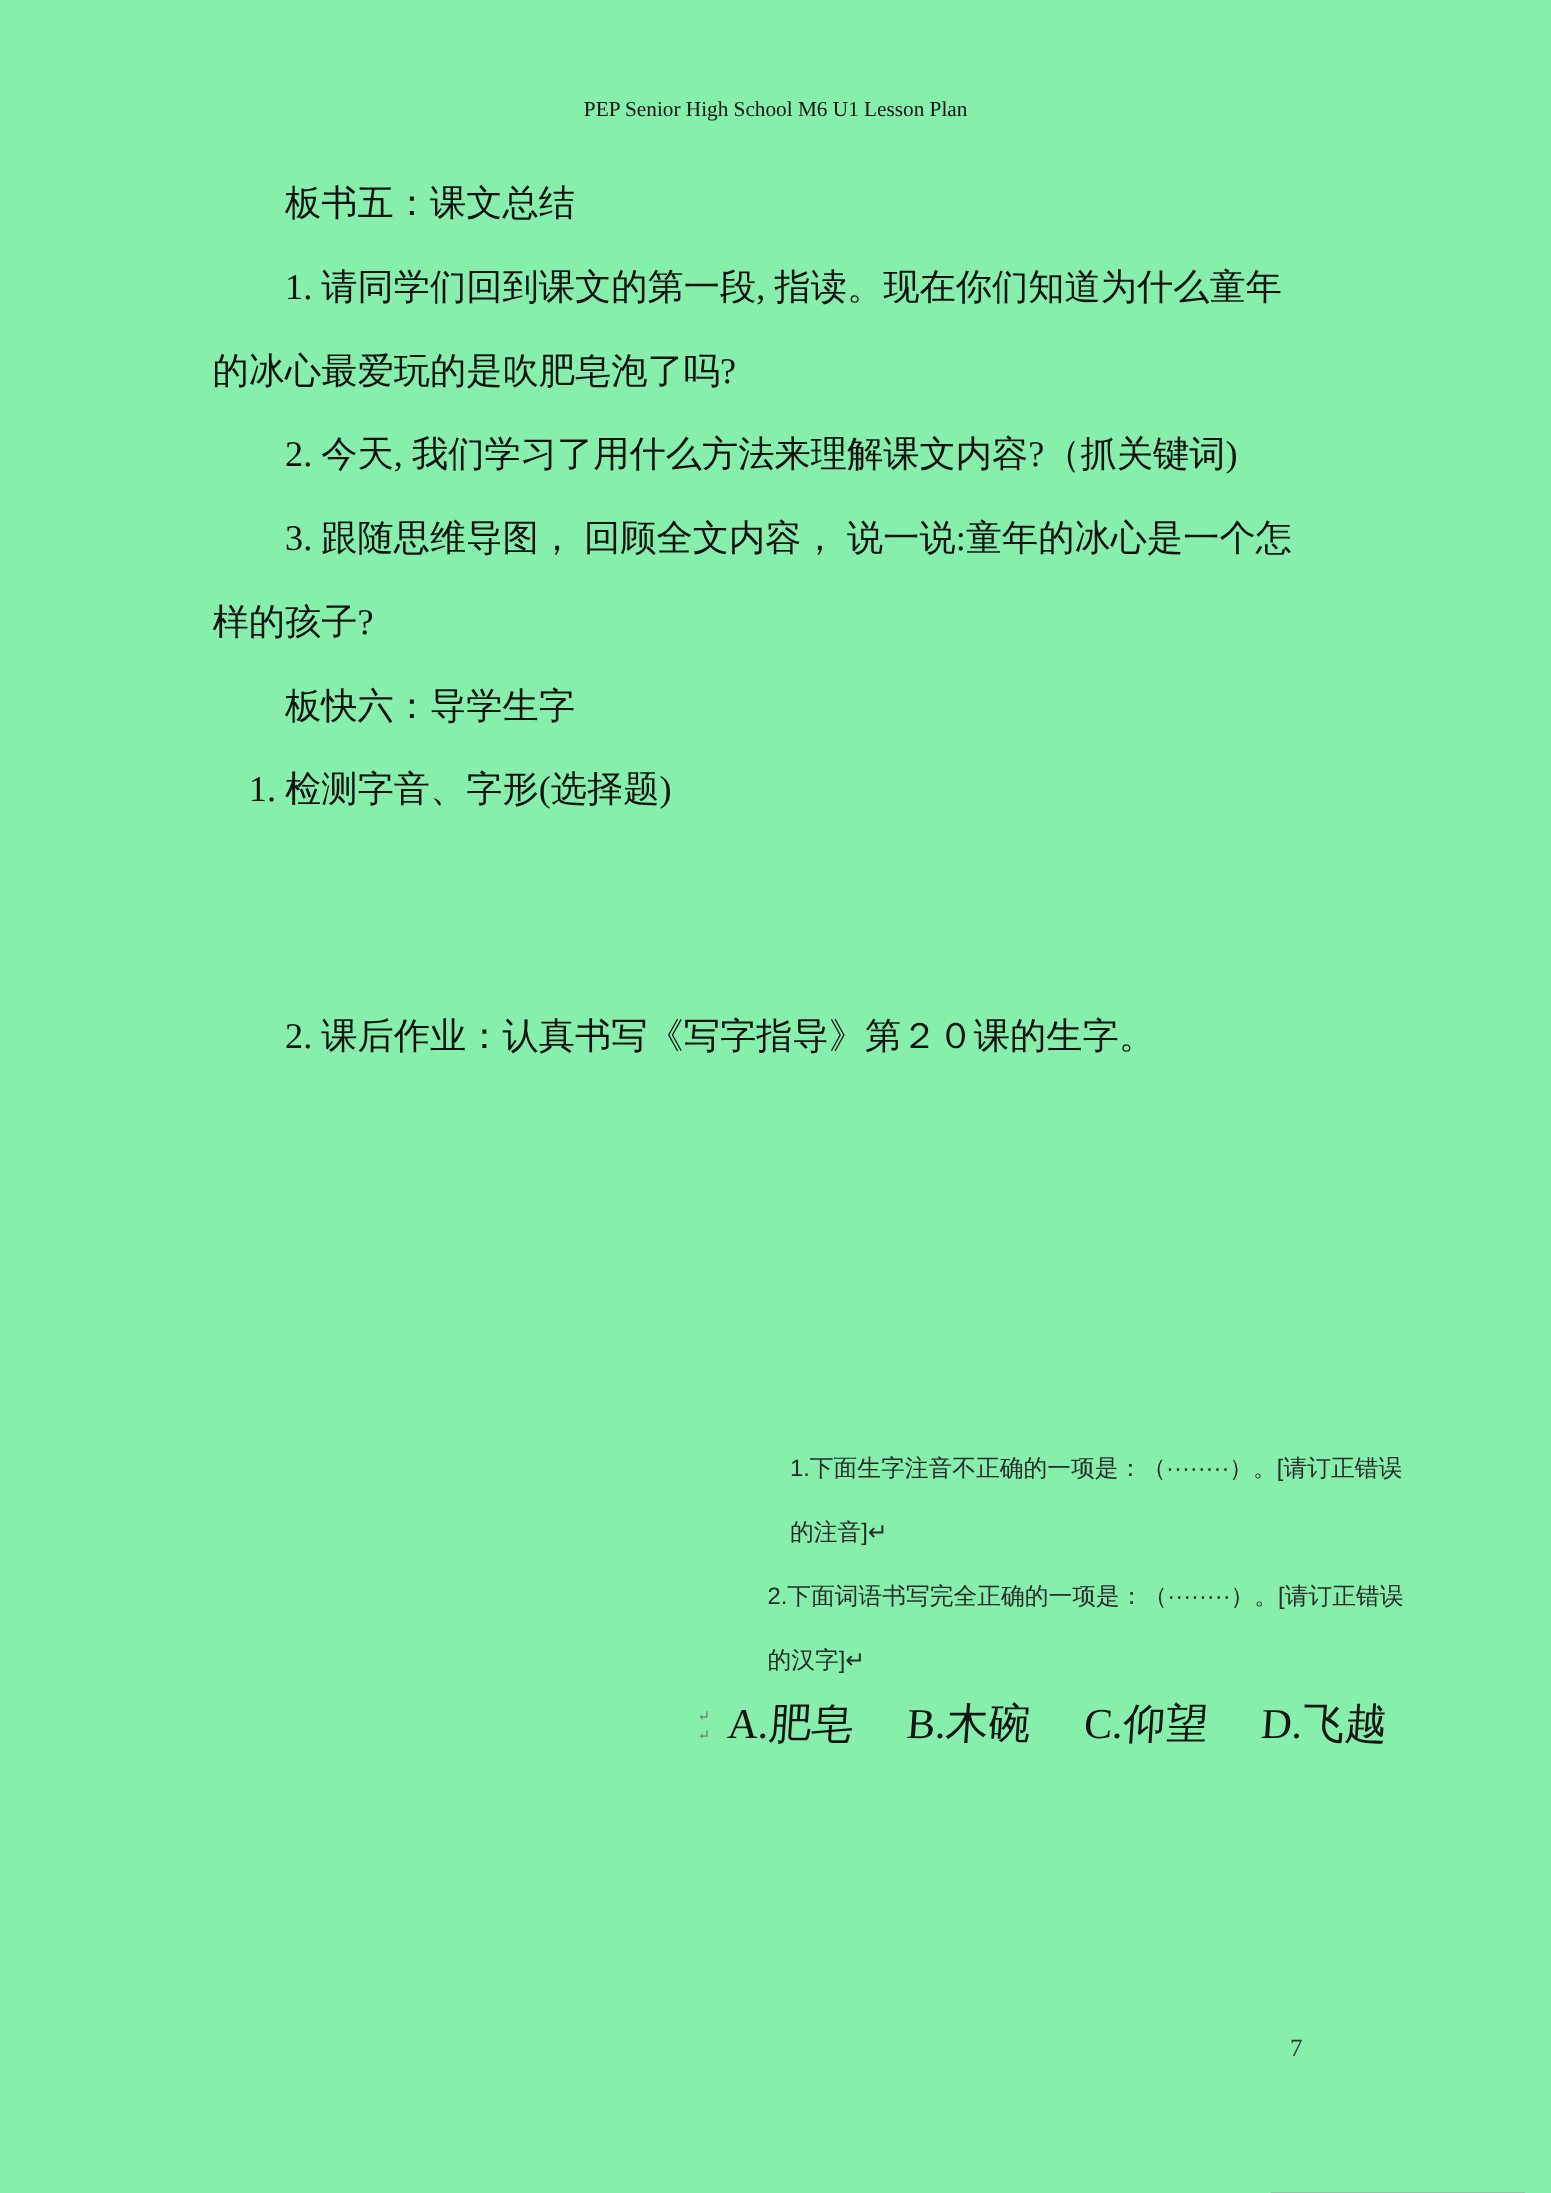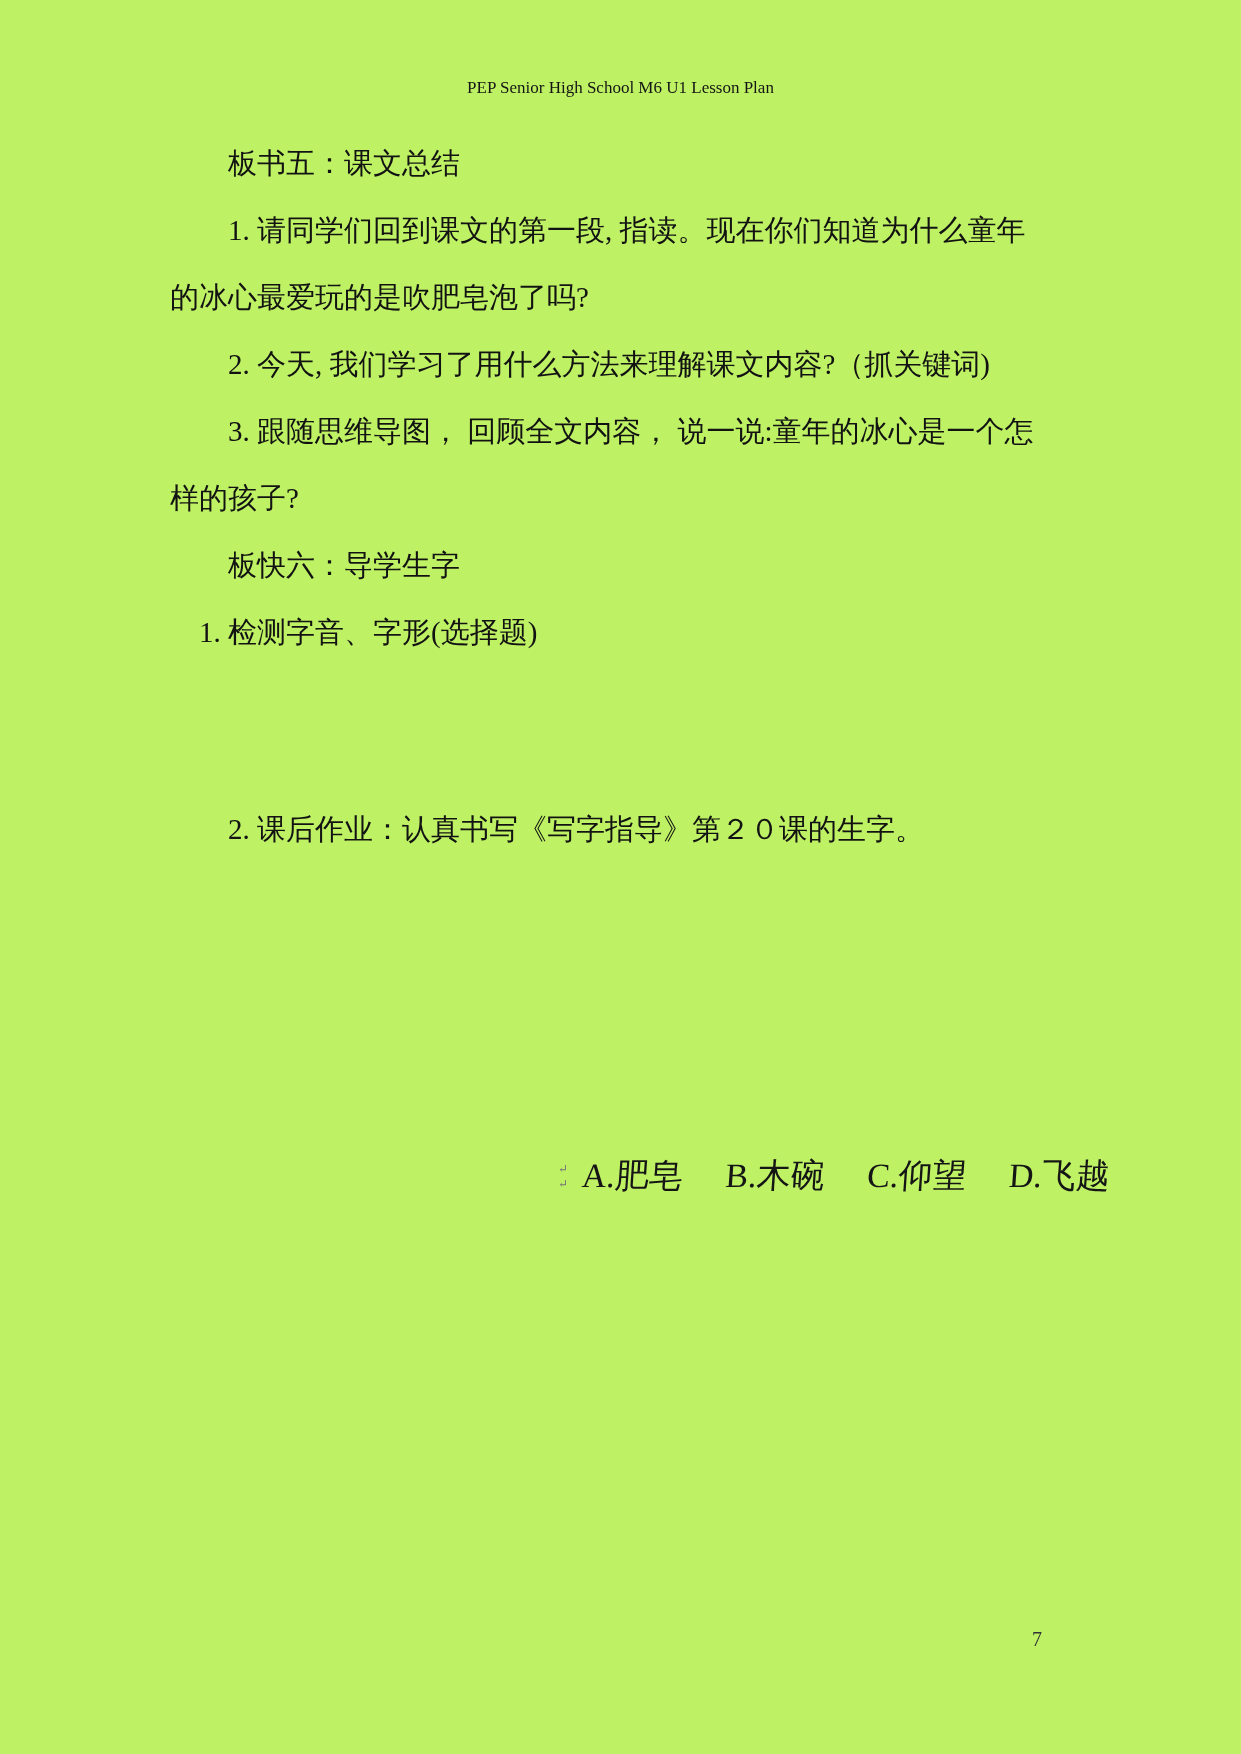--- a/index.html
+++ b/index.html
@@ -1,19 +1,19 @@
 <!DOCTYPE html>
 <html><head>
 <meta charset="utf-8">
 <style>
   html,body{margin:0;padding:0;background:#9e9e9e;}
   .page{
     position:relative;
     width:1241px;height:1754px;
-    background:#bef264;
+    background:#86efac;
     margin:0 auto;
     overflow:hidden;
     font-family:"Liberation Serif","DejaVu Serif",serif;
     color:#121212;
   }
   .doc-header{
     position:absolute;top:78px;left:0;width:100%;
     text-align:center;
     font-size:17px;
     color:#141414;
@@ -79,20 +79,22 @@
 的冰心最爱玩的是吹肥皂泡了吗?</p>
     <p>　　2. 今天, 我们学习了用什么方法来理解课文内容?（抓关键词)</p>
     <p>　　3. 跟随思维导图， 回顾全文内容， 说一说:童年的冰心是一个怎
 样的孩子?</p>
     <p>　　板快六：导学生字</p>
     <p>　1. 检测字音、字形(选择题)</p>
     <p class="para-last">　　2. 课后作业：认真书写《写字指导》第２０课的生字。</p>
   </div>
 
   <div class="exercise">
+    <p class="ex-line ex-line-1">1.下面生字注音不正确的一项是：（········）。[请订正错误的注音]↵</p>
+    <p class="ex-line ex-line-3">2.下面词语书写完全正确的一项是：（········）。[请订正错误的汉字]↵</p>
     <div class="ex-hand">
       <span class="para-marks">↵
 ↵</span>
       <span class="hand-text">A.肥皂　 B.木碗　 C.仰望　 D.飞越</span>
     </div>
   </div>
 
   <div class="page-footer">7</div>
 
 </div>

